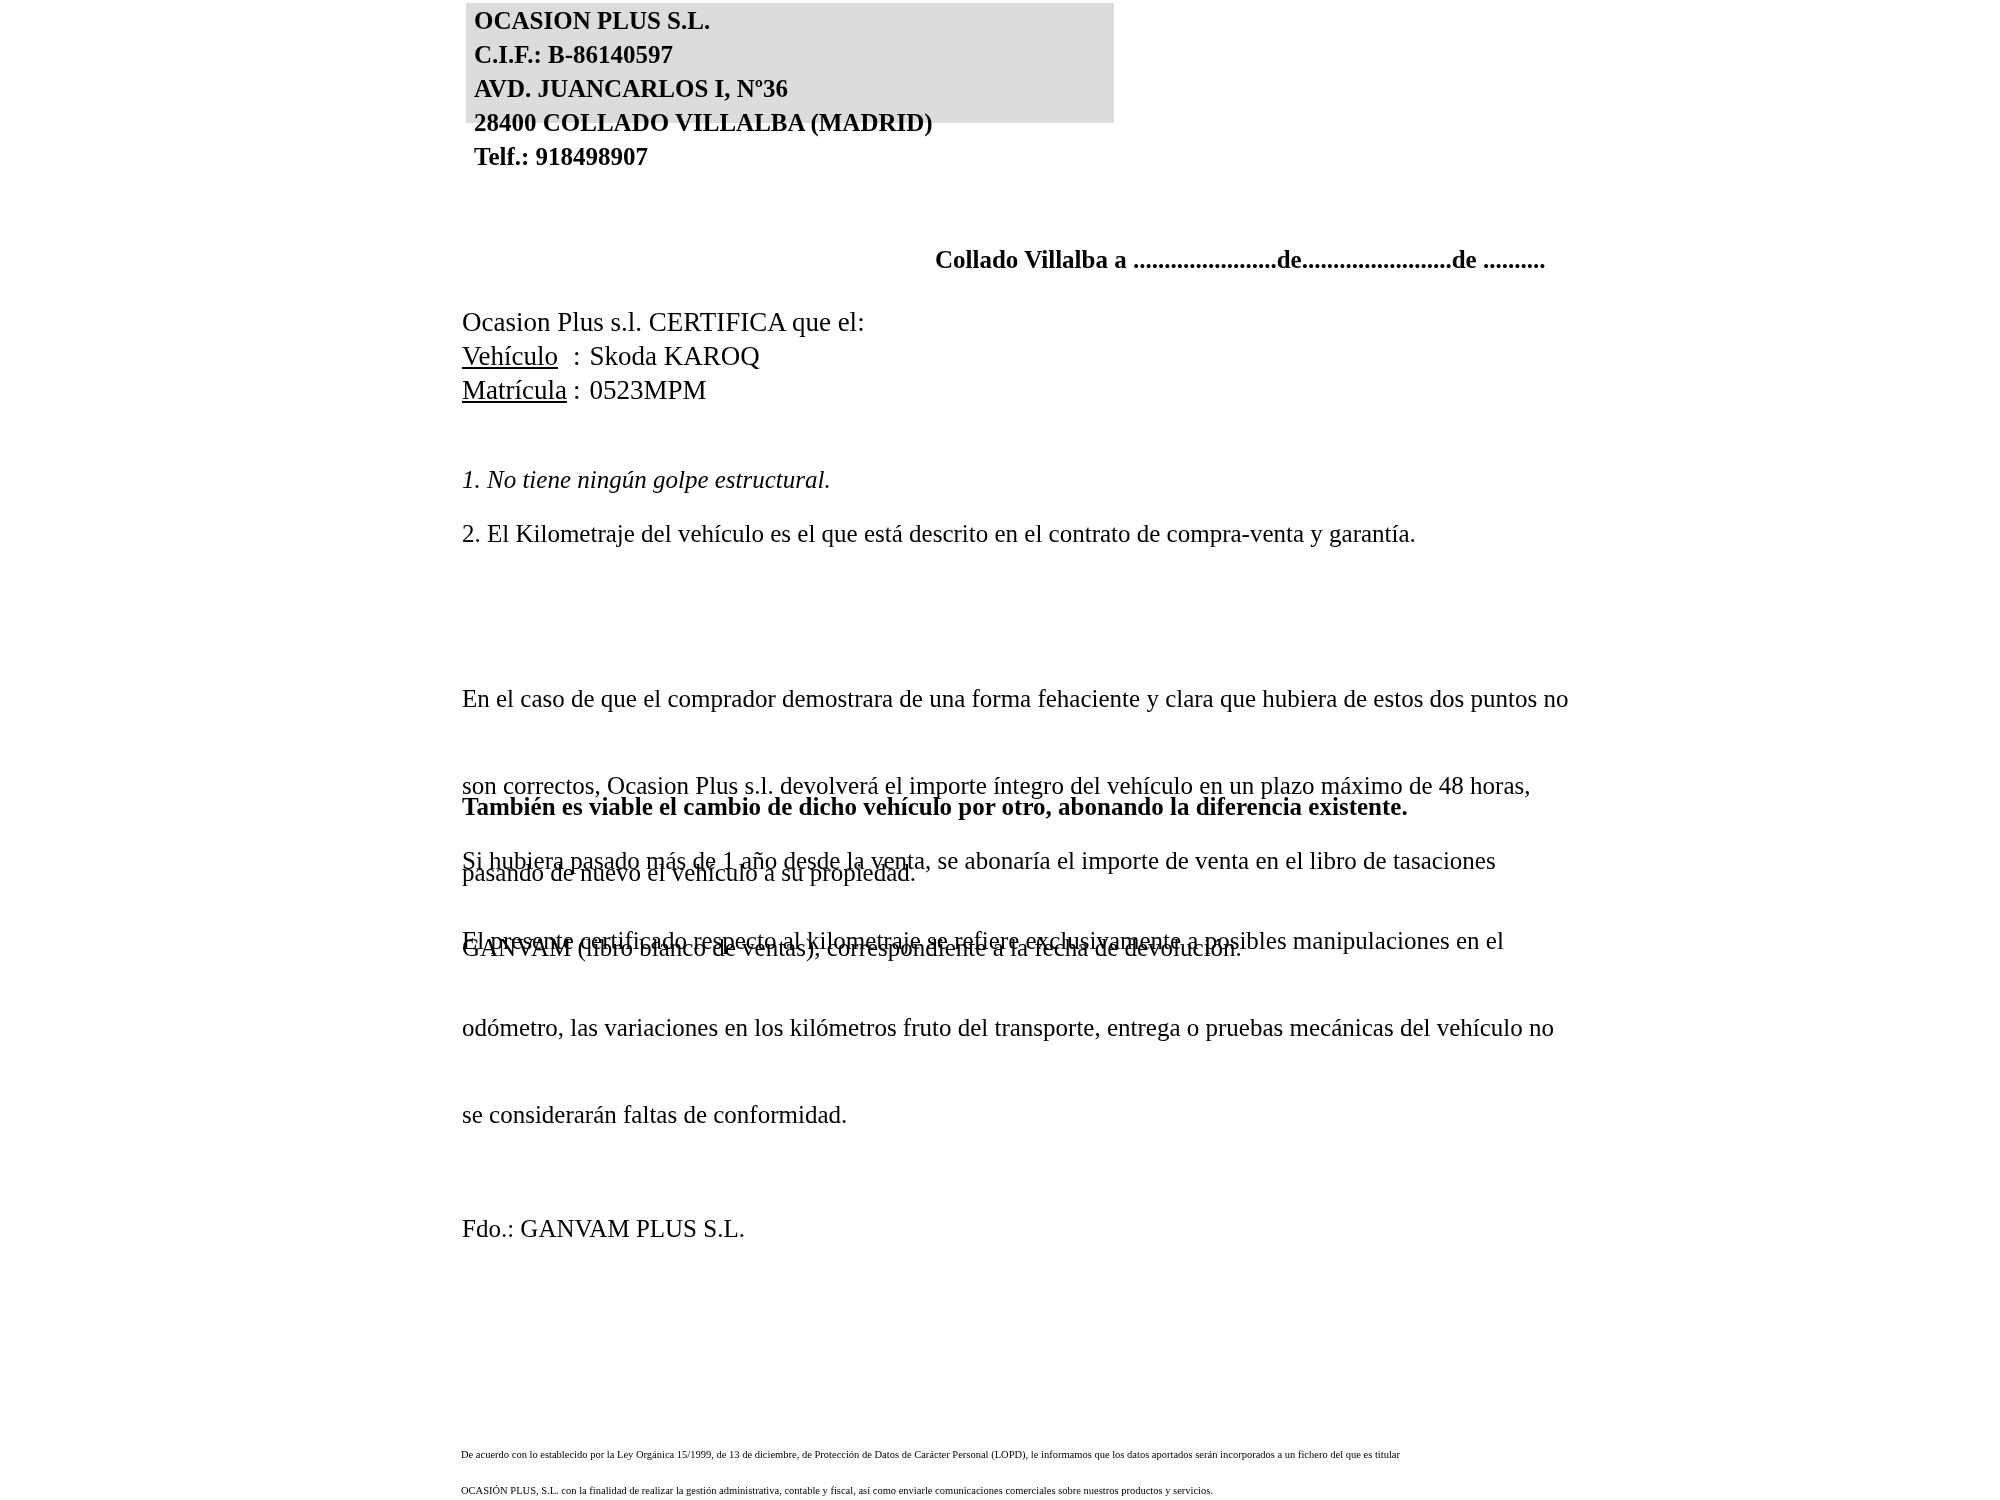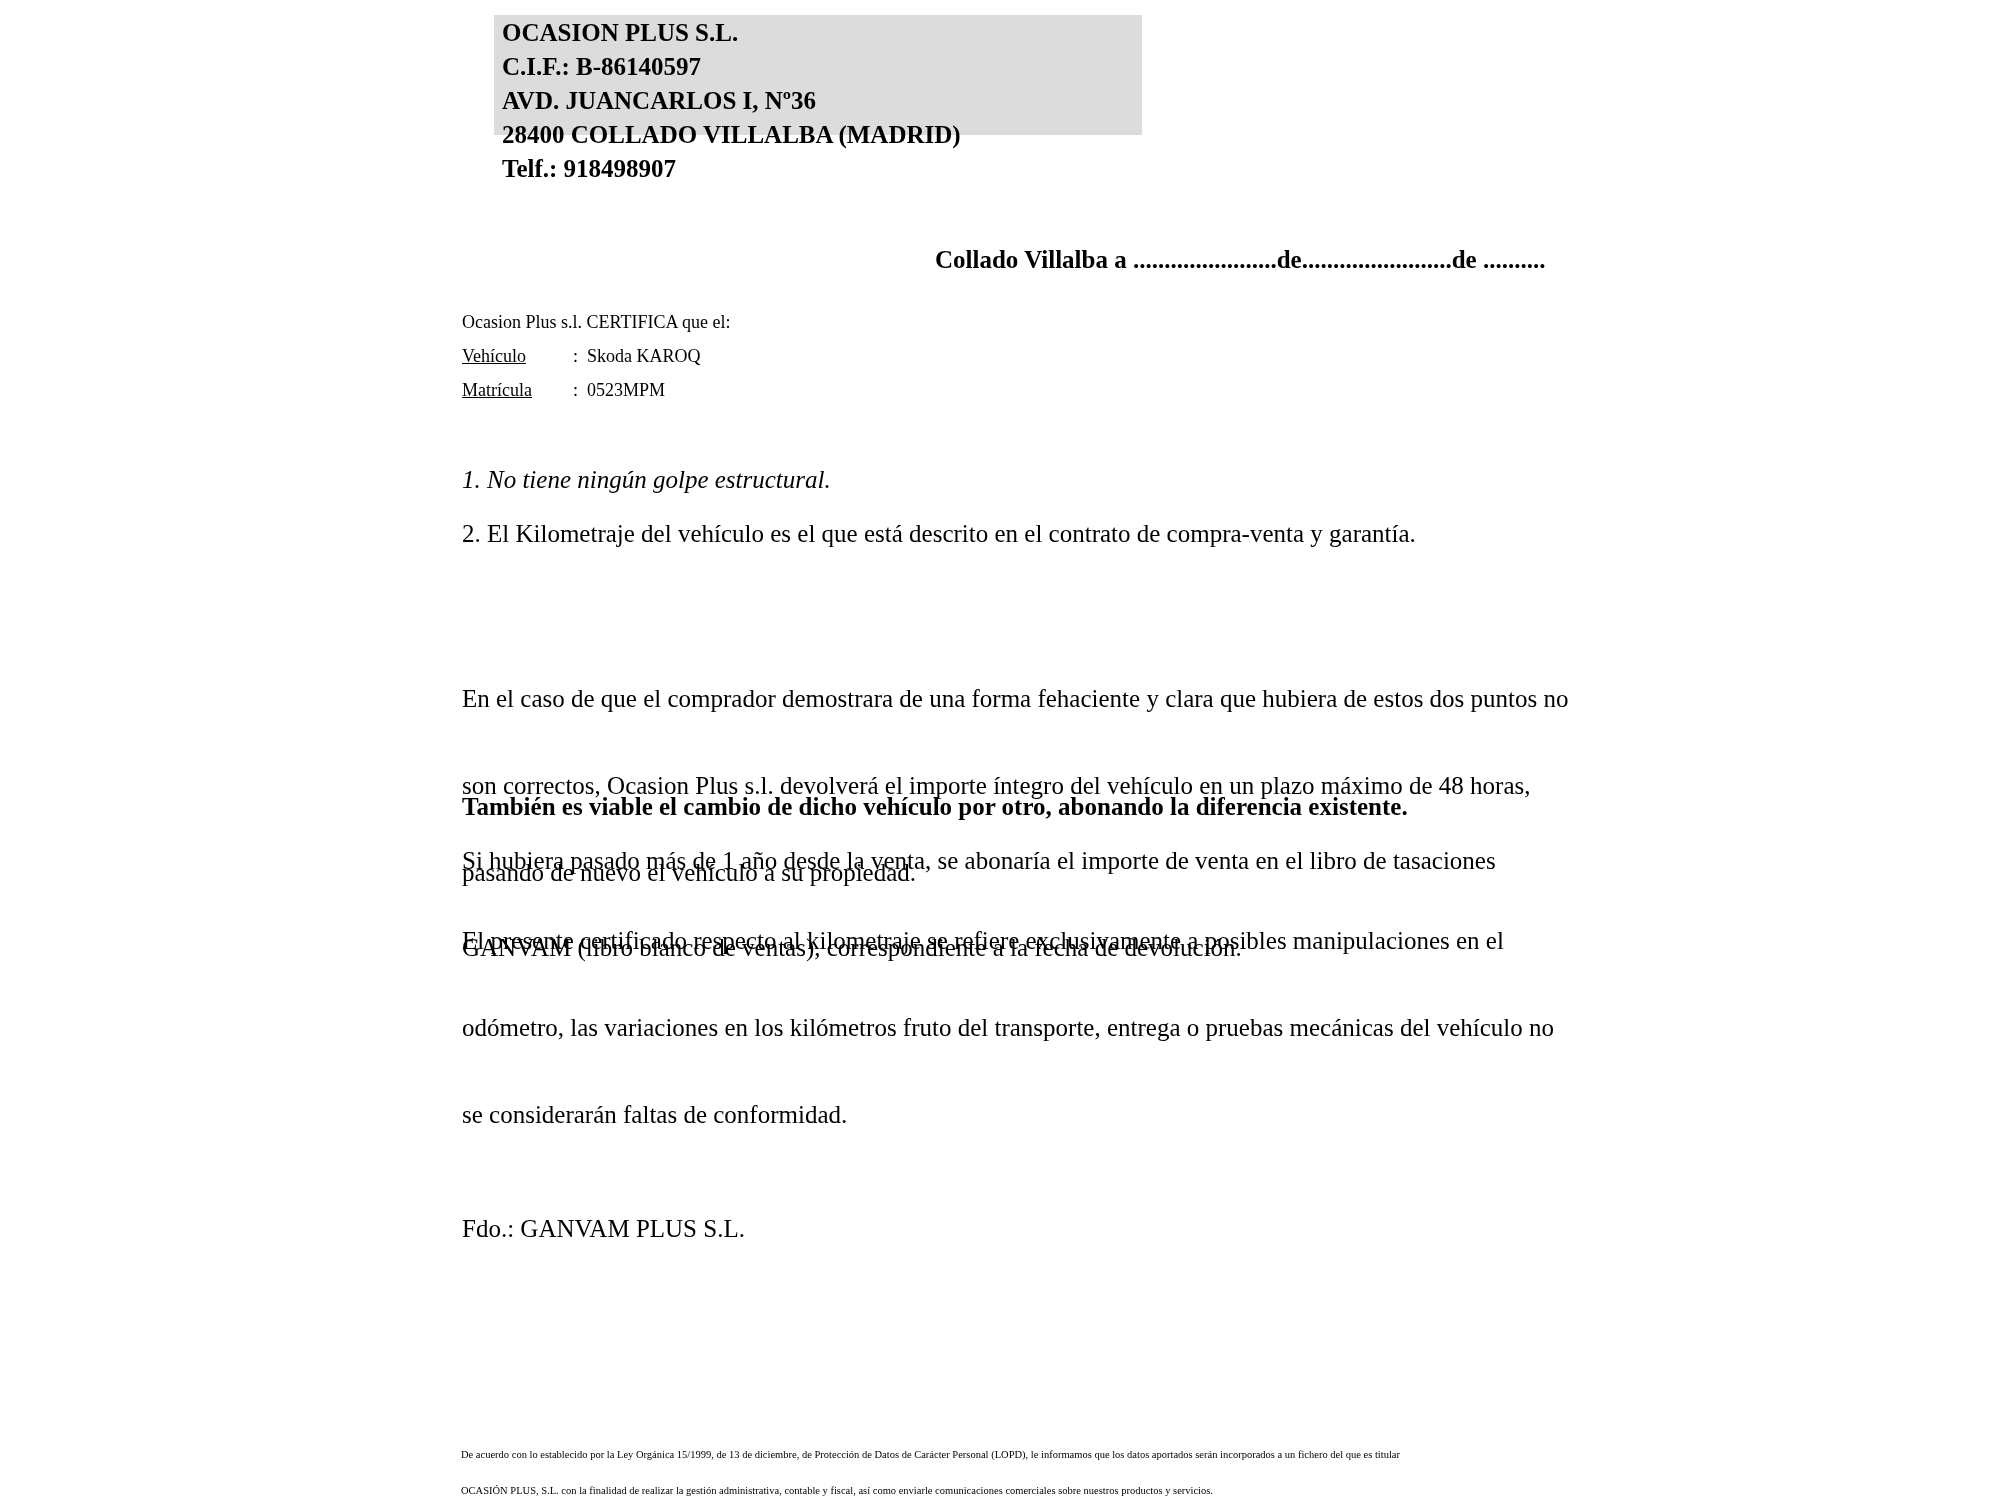--- a/index.html
+++ b/index.html
@@ -6,34 +6,33 @@
   body {
     width: 2000px; height: 1500px;
     background: #ffffff;
     font-family: "Liberation Serif", serif;
     color: #000000;
   }
   .page { position: relative; width: 2000px; height: 1500px; overflow: hidden; }
   .abs { position: absolute; }
 
   .header-box {
-    left: 466px; top: 15px; width: 648px; height: 120px;
+    left: 466px; top: 3px; width: 648px; height: 120px;
     background: #dcdcdc;
     font-weight: bold; font-size: 25px; line-height: 34px;
     padding: 1px 0 0 8px; box-sizing: border-box;
     white-space: nowrap;
-    margin-left: 28px;
   }
 
   .date-line {
     left: 935px; top: 246px;
     font-size: 25px; white-space: nowrap; font-weight: bold;
   }
 
-  .cert-block { left: 462px; top: 305px; font-size: 18px; line-height: 34px; }
+  .cert-block { left: 462px; top: 305px; font-size: 27px; line-height: 34px; }
   .cert-row { display: flex; }
   .cert-label-cell { width: 111px; }
   .cert-label { text-decoration: underline; }
   .cert-sep { margin-right: 9px; }
 
   .body-text { font-size: 25px; line-height: 29px; white-space: pre; }
   .pt1  { left: 462px; top: 465px; font-style: italic; }
   .pt2  { left: 462px; top: 519px; }
   .par1 { left: 462px; top: 626px; }
   .par2 { left: 462px; top: 734px; font-weight: bold; }

